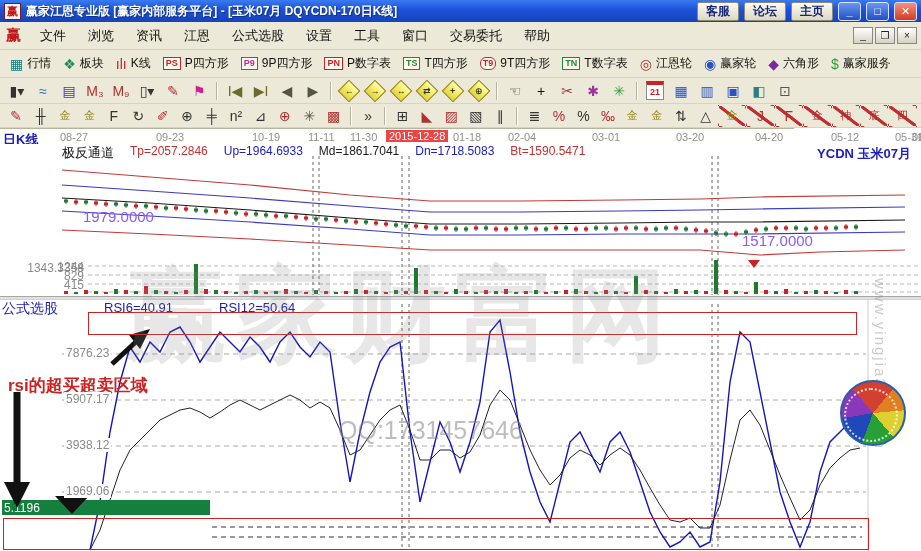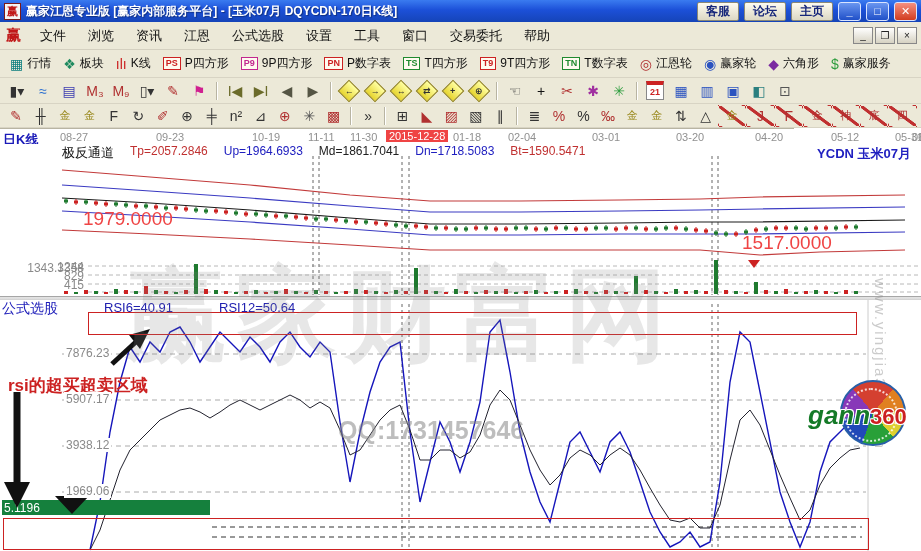--- a/index.html
+++ b/index.html
@@ -53,41 +53,41 @@
   .date{position:absolute;top:2px;font-size:11px;color:#909090;white-space:nowrap;}
   .date.hl{background:#ef4444;color:#fff;padding:0 3px;top:1px;}
   .main-pane{position:absolute;left:0;top:16px;width:921px;height:152px;background:#fff;}
   .pane-svg{position:absolute;left:0;top:0;}
   .kheader{position:absolute;left:62px;top:0px;display:flex;gap:16px;font-size:12px;white-space:nowrap;}
   .kh-name{color:#111;font-size:13px;}
   .kh-tp,.kh-bt{color:#c03030;}
   .kh-up,.kh-dn{color:#2020c0;}
   .kh-md{color:#202020;}
   .ksymbol{position:absolute;right:10px;top:1px;color:#2020c0;font-size:13px;font-weight:bold;}
-  .price-label{position:absolute;font-size:19px;color:#ef4444;}
+  .price-label{position:absolute;font-size:15px;color:#8b5cf6;}
   .vol-label{position:absolute;font-size:12px;color:#8a8a8a;text-align:right;width:76px;background:transparent;}
   .divider{position:absolute;left:0;top:168px;width:921px;height:4px;
     background:linear-gradient(#888,#e8e8e8 40%,#cfcfcf);}
   .rsi-pane{position:absolute;left:0;top:172px;width:921px;height:251px;background:#fff;}
   .rsi-header{position:absolute;left:2px;top:0;display:flex;gap:22px;font-size:13px;}
   .rsi-name{color:#1a1ab8;font-size:14px;}
   .rsi-val{color:#2020b0;margin-left:24px;}
   .red-box{position:absolute;border:1px solid #cc2222;}
   .rsi-axis-label{position:absolute;font-size:12px;color:#8a8a8a;background:#fff;padding:0 2px;}
   .rsi-annotation{position:absolute;left:8px;top:74px;color:#cc2222;font-size:17px;font-weight:bold;}
   .value-badge{position:absolute;left:2px;top:200px;width:208px;height:15px;background:#15803d;
     display:flex;align-items:center;}
   .value-badge span{color:#fff;font-size:12px;padding-left:2px;}
   .overlay-svg{position:absolute;left:0;top:0;pointer-events:none;}
   
   .wm-big{position:absolute;left:125px;top:120px;font-size:102px;font-weight:bold;letter-spacing:8px;
     color:rgba(135,135,135,0.20);font-family:"Liberation Serif",serif;pointer-events:none;white-space:nowrap;z-index:6;}
   .wm-url-v{position:absolute;left:872px;top:150px;writing-mode:vertical-rl;font-size:15px;
     color:rgba(140,140,140,0.45);pointer-events:none;z-index:6;letter-spacing:2px;}
-  .wm-qq{position:absolute;left:338px;top:116px;font-size:25px;font-weight:bold;
+  .wm-qq{position:absolute;left:338px;top:116px;font-size:25px;font-weight:normal;
     color:rgba(135,135,135,0.55);pointer-events:none;z-index:6;}
   .gann-logo{position:absolute;left:806px;top:80px;width:110px;height:68px;z-index:7;}
   .gl-circle{position:absolute;right:10px;top:0;width:66px;height:66px;border-radius:50%;
     background:conic-gradient(#d44030 0 40deg,#e08020 40deg 85deg,#ddd030 85deg 140deg,#28a038 140deg 200deg,#2048b8 200deg 260deg,#8838b8 260deg 320deg,#d44030 320deg 360deg);
     border:2px solid #2860a8;box-sizing:border-box;}
   .gl-inner{position:absolute;right:18px;top:8px;width:50px;height:50px;border-radius:50%;
     border:2px dotted rgba(255,255,255,0.8);}
   .gl-text{position:absolute;left:2px;top:20px;font-size:26px;font-style:italic;font-weight:bold;
     text-shadow:1px 1px 0 #fff,-1px -1px 0 #fff,1px -1px 0 #fff,-1px 1px 0 #fff;white-space:nowrap;}
   .gl-text .g1{color:#157a28;}
@@ -152,21 +152,21 @@
       </span>
       <span class="tool">
         <span class="badge" style="color: rgb(204, 34, 34); border-color: rgb(204, 34, 34);">PN</span>
         <span class="tlabel">P数字表</span>
       </span>
       <span class="tool">
         <span class="badge" style="color: rgb(31, 138, 47); border-color: rgb(31, 138, 47);">TS</span>
         <span class="tlabel">T四方形</span>
       </span>
       <span class="tool">
-        <span class="badge" style="color: rgb(204, 34, 34); border-color: rgb(204, 34, 34);">T9</span>
+        <span class="badge" style="color: rgb(204, 34, 34); border-color: rgb(204, 34, 34); border-radius: 6px;">T9</span>
         <span class="tlabel">9T四方形</span>
       </span>
       <span class="tool">
         <span class="badge" style="color: rgb(31, 138, 47); border-color: rgb(31, 138, 47);">TN</span>
         <span class="tlabel">T数字表</span>
       </span>
       <span class="tool">
         <span class="glyph" style="color: rgb(176, 48, 48);">◎</span>
         <span class="tlabel">江恩轮</span>
       </span>
@@ -728,21 +728,20 @@
         <line x1="112" y1="64" x2="138" y2="40" stroke="#111" stroke-width="5"></line>
         <polygon points="150,29 129,35 140,49" fill="#111"></polygon>
         <line x1="17" y1="92" x2="17" y2="186" stroke="#111" stroke-width="7"></line>
         <polygon points="17,208 4,182 30,182" fill="#111"></polygon>
         <polygon points="55,196 89,196 72,214" fill="#111"></polygon>
       </svg>
       <div class="wm-qq">QQ:1731457646</div>
       <div class="gann-logo">
         <div class="gl-circle"></div>
         <div class="gl-inner"></div>
-        <div class="gl-text"><span class="g1">gann</span><span class="g2">360</span></div>
       </div>
     <span class="rsi-axis-label" style="left: 64px; top: 46px;">7876.23</span>
         <span class="rsi-axis-label" style="left: 64px; top: 92px;">5907.17</span>
         <span class="rsi-axis-label" style="left: 64px; top: 138px;">3938.12</span>
         <span class="rsi-axis-label" style="left: 64px; top: 184px;">1969.06</span>
         <div class="red-box" style="left: 88px; top: 12px; width: 767px; height: 21px;"></div>
         <div class="red-box" style="left: 3px; top: 218px; width: 864px; height: 30px;"></div>
       </div>
 
     <div class="wm-big">赢家财富网</div>

